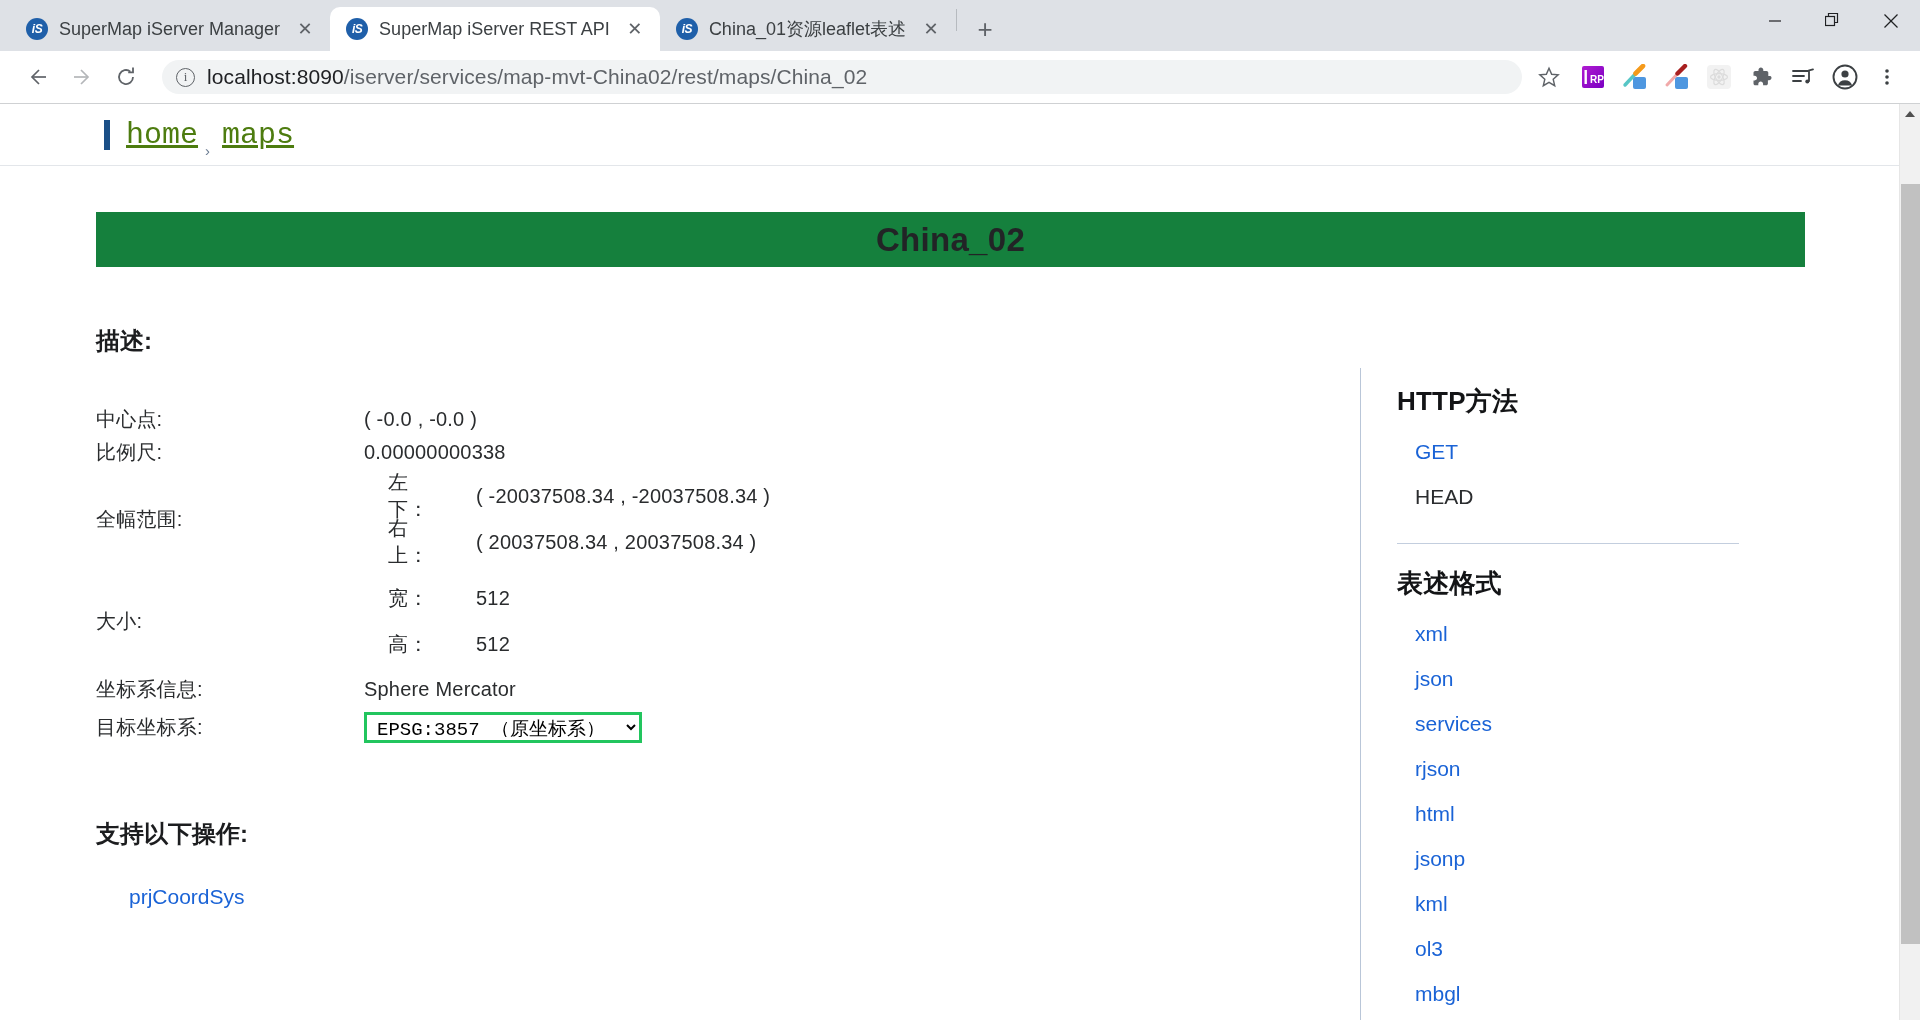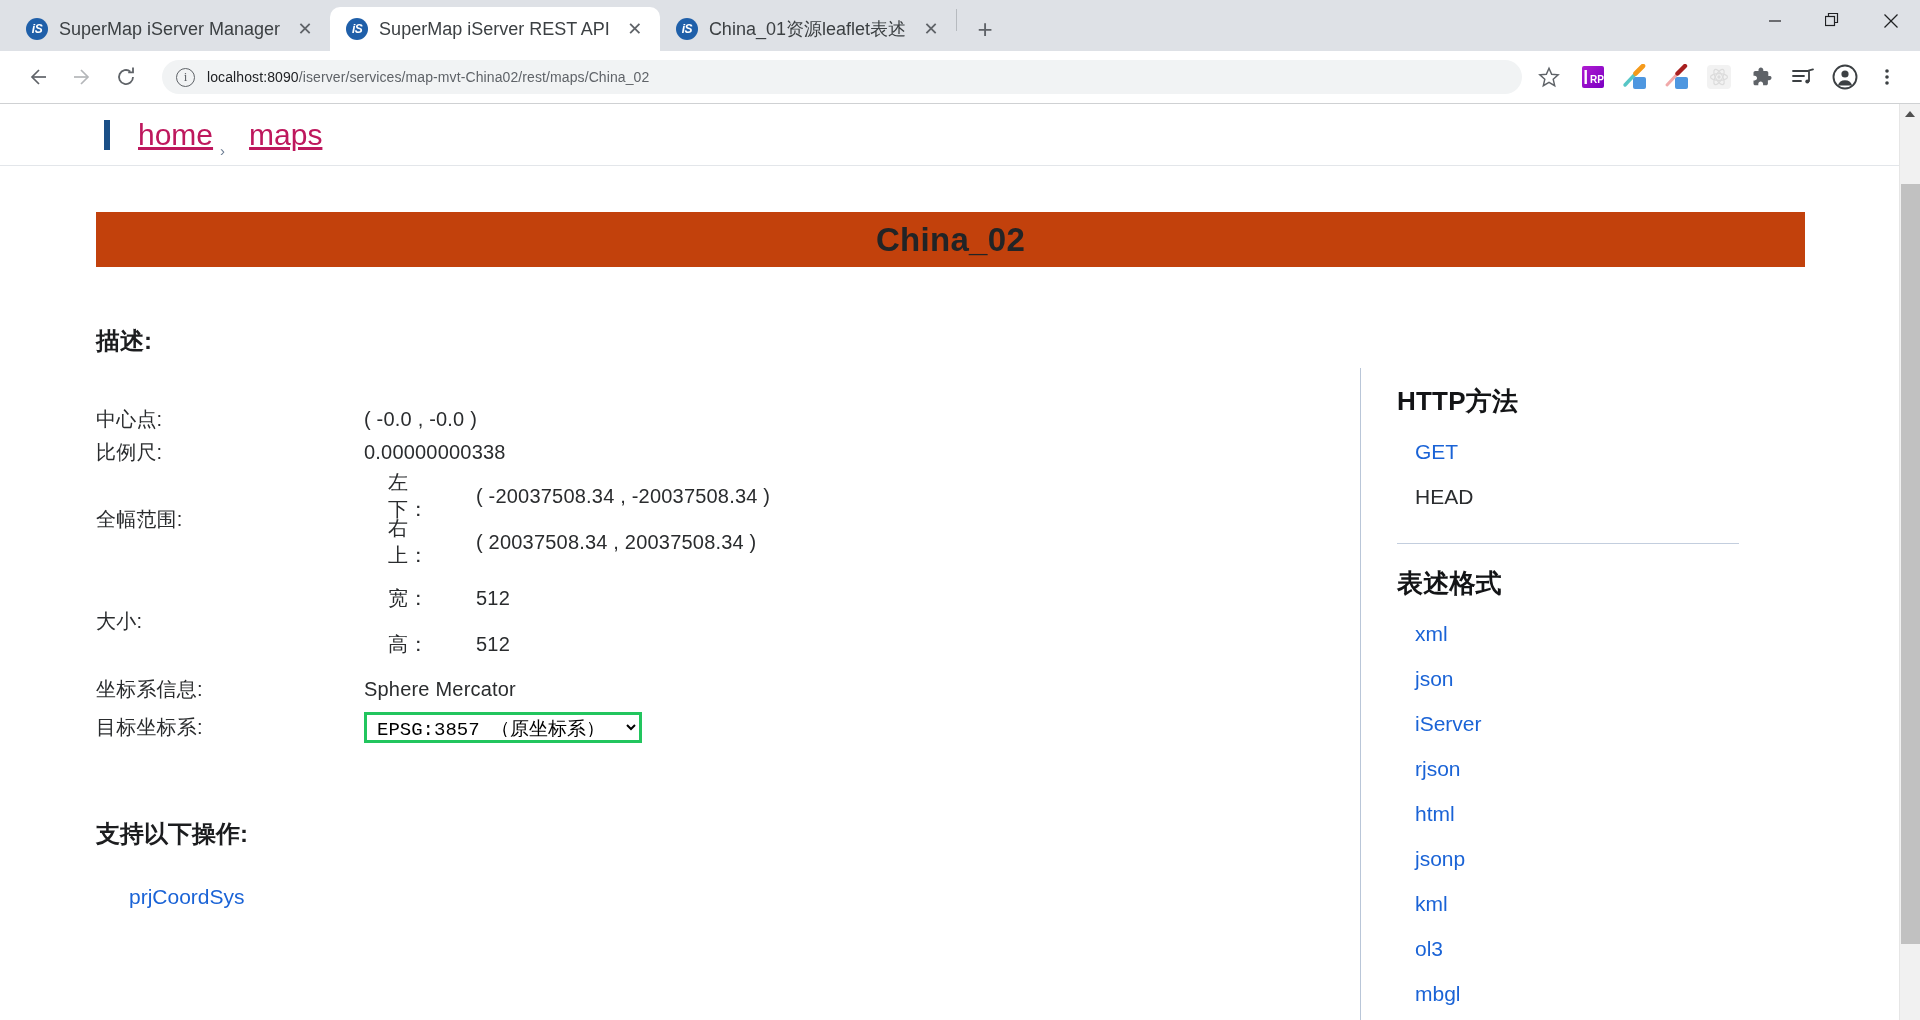--- a/index.html
+++ b/index.html
@@ -122,21 +122,21 @@
     width: 19px; height: 19px;
     border: 1.6px solid #5f6368;
     border-radius: 50%;
     display: flex; align-items: center; justify-content: center;
     font-size: 13px; color: #5f6368;
     flex: 0 0 19px;
     margin-right: 12px;
     font-family: "Liberation Serif", serif;
   }
   .omni-url {
-    font-size: 14px;
+    font-size: 21px;
     color: #5f6368;
     white-space: nowrap;
     overflow: hidden;
     letter-spacing: 0.1px;
   }
   .omni-url .host { color: #202124; }
   .star-btn {
     width: 38px; height: 38px;
     display: flex; align-items: center; justify-content: center;
     color: #5f6368;
@@ -171,37 +171,36 @@
     align-items: center;
     padding-left: 104px;
   }
   .bc-tick {
     width: 6px; height: 30px;
     background: #1a4f87;
     margin-right: 16px;
   }
   .bc-link {
     font-size: 30px;
-    color: #be185d;
-    font-family: Liberation Sans, sans-serif;
-    margin-left: 12px;
+    color: #4d7c0f;
+    font-family: Liberation Mono, monospace;
   }
   .bc-sep {
     font-size: 15px;
     color: #6b7c92;
     margin: 0 12px 0 7px;
     align-self: flex-end;
     padding-bottom: 6px;
   }
 
   .title-band {
     margin: 46px 0 0 96px;
     width: 1709px;
     height: 55px;
-    background: #c2410c;
+    background: #15803d;
     display: flex;
     align-items: center;
     justify-content: center;
   }
   .title-band h1 {
     font-size: 33px;
     font-weight: bold;
     color: #222426;
     letter-spacing: 0.3px;
   }
@@ -561,21 +560,21 @@
         <div class="side-col">
           <div class="side-h">HTTP方法</div>
           <a class="side-link" href="#">GET</a>
           <span class="side-link plain">HEAD</span>
 
           <hr class="side-rule">
 
           <span class="side-h second">表述格式</span>
           <a class="side-link" href="#">xml</a>
           <a class="side-link" href="#">json</a>
-          <a class="side-link" href="#">iServer</a>
+          <a class="side-link" href="#">services</a>
           <a class="side-link" href="#">rjson</a>
           <a class="side-link" href="#">html</a>
           <a class="side-link" href="#">jsonp</a>
           <a class="side-link" href="#">kml</a>
           <a class="side-link" href="#">ol3</a>
           <a class="side-link" href="#">mbgl</a>
         </div>
 
       </div>
     </div>

